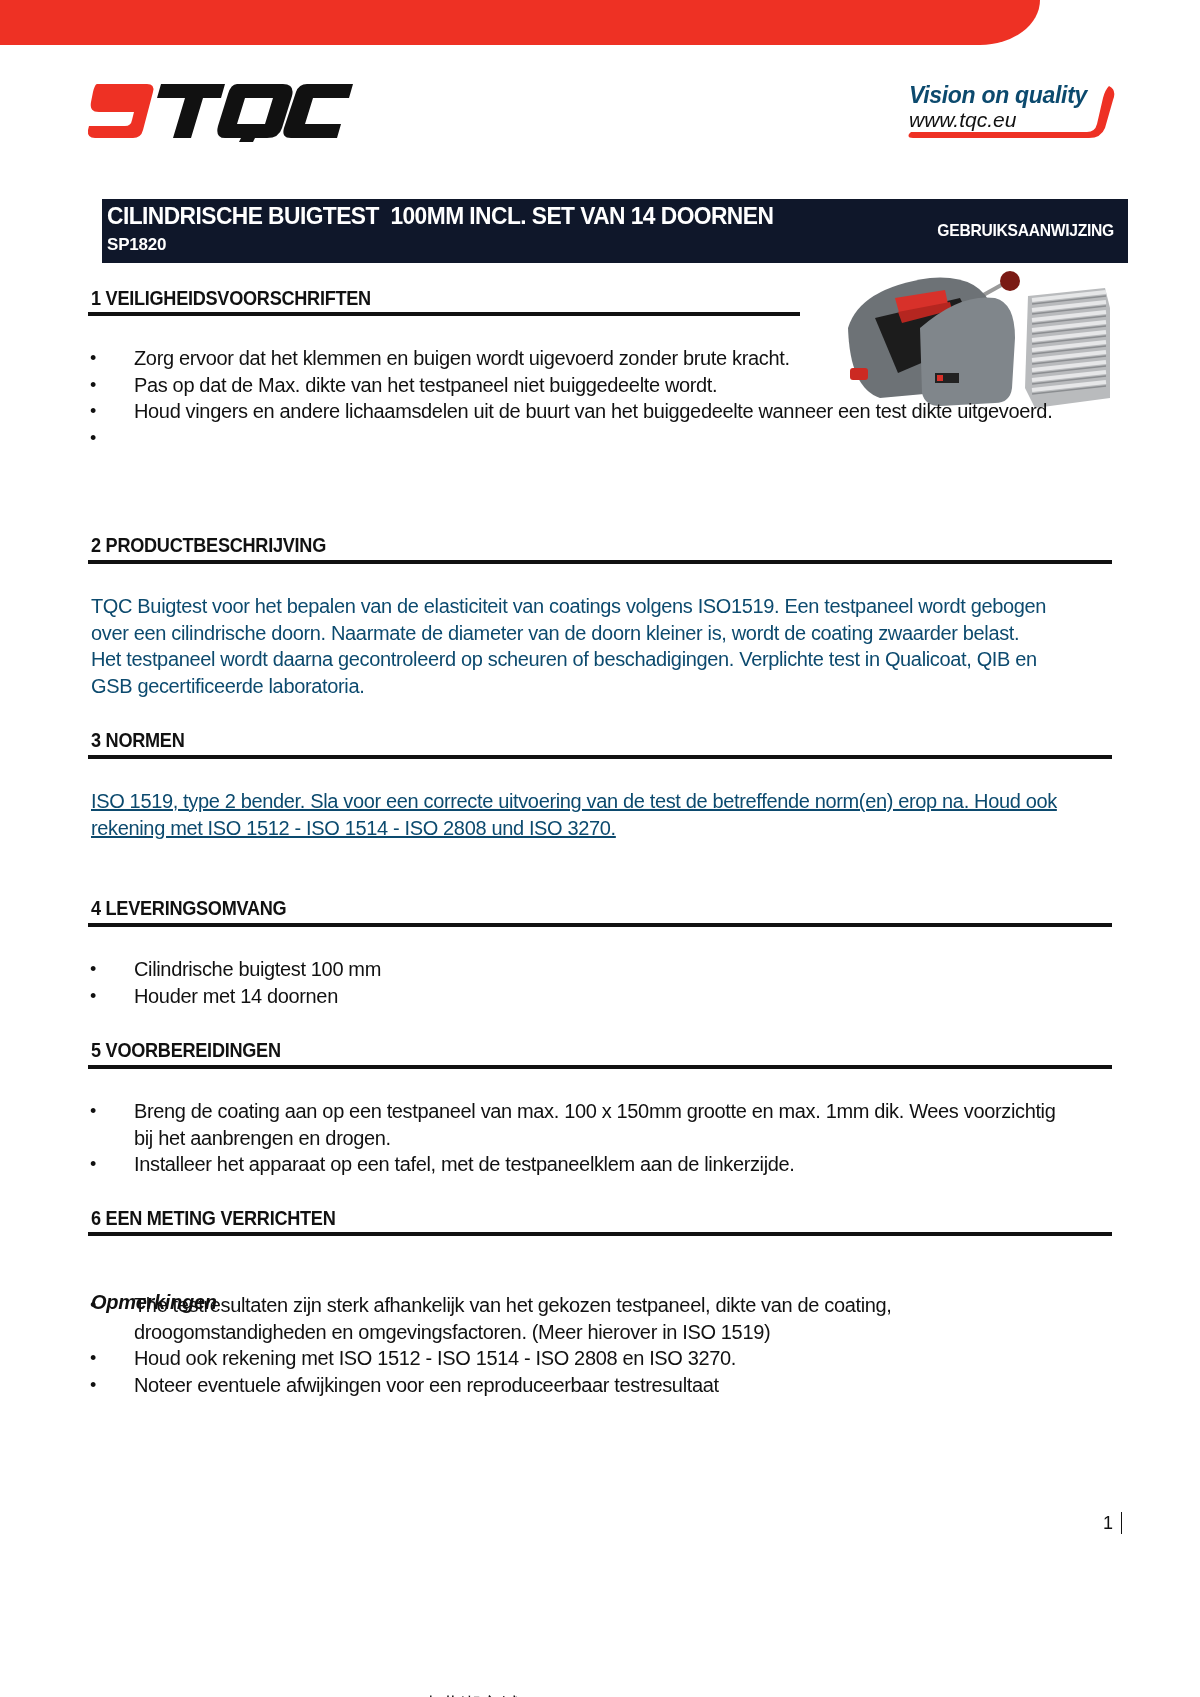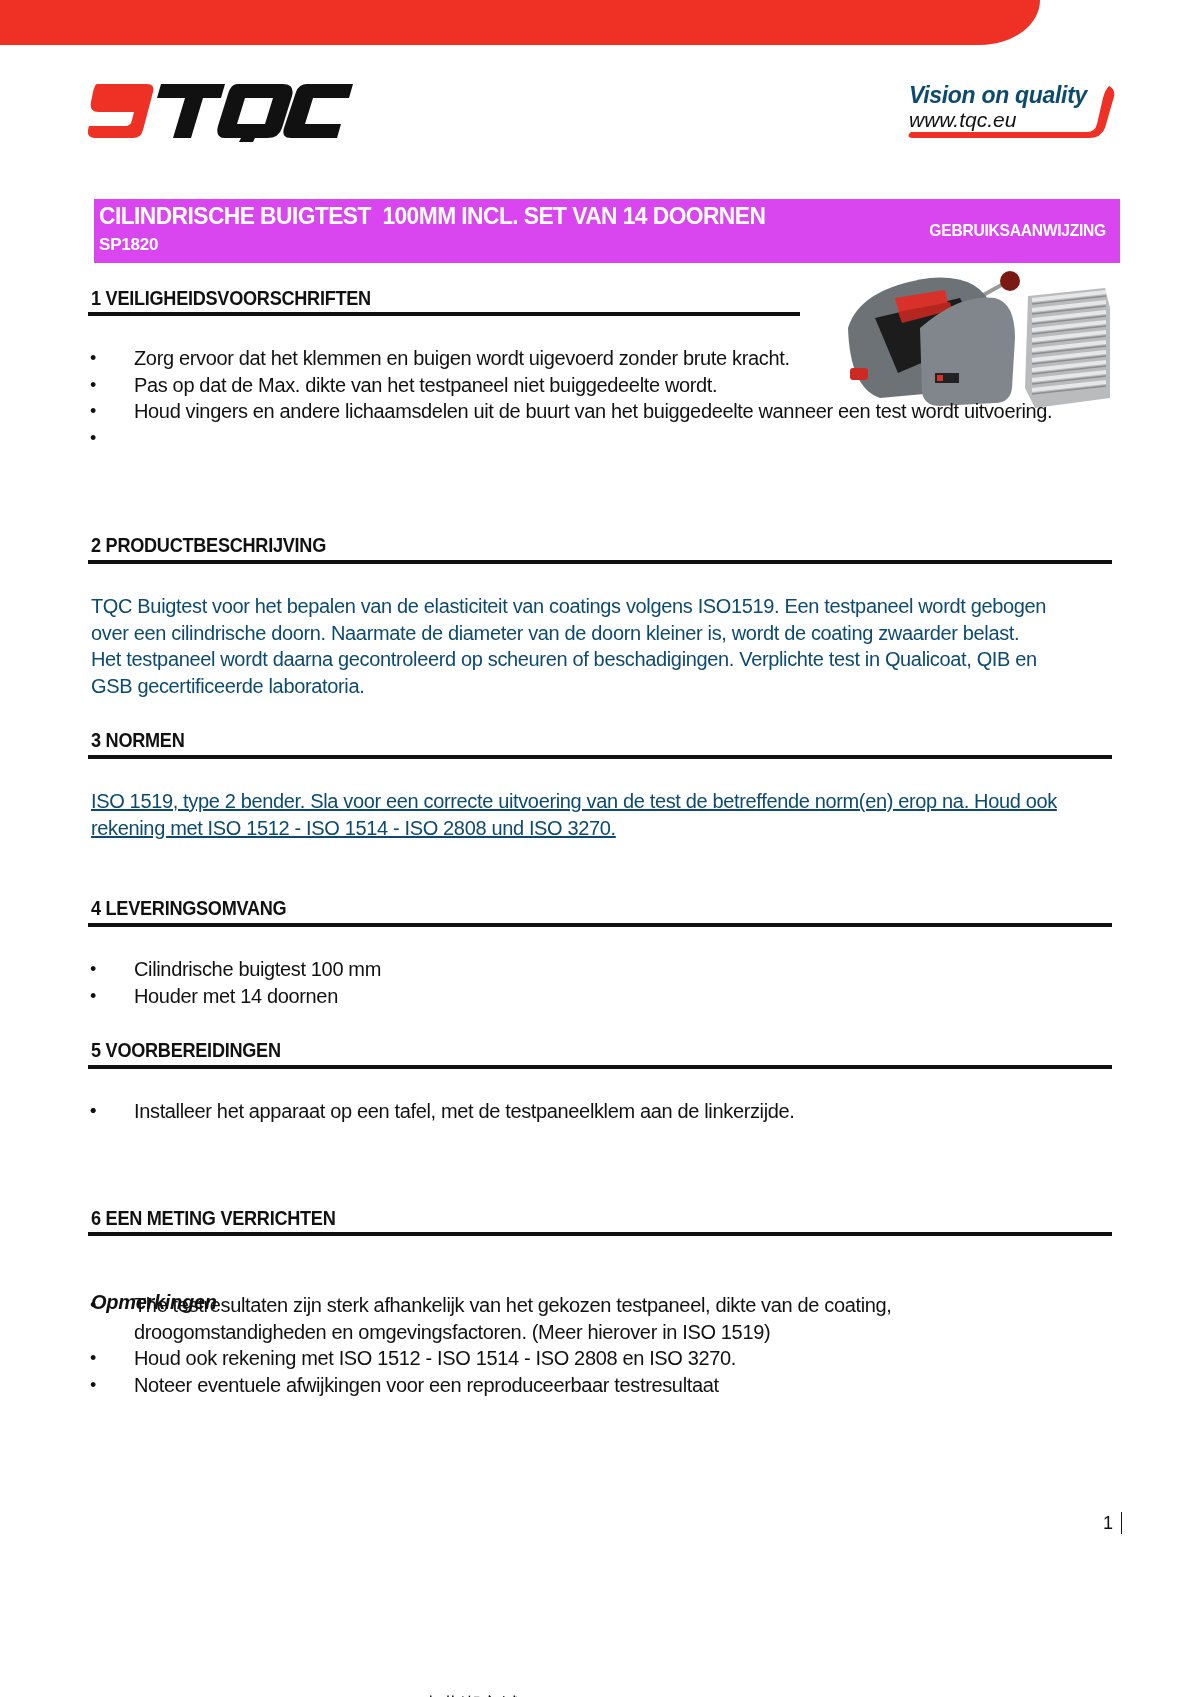--- a/index.html
+++ b/index.html
@@ -33,23 +33,23 @@
     }
     .tagline .t2 {
       position: absolute; left: 4px; top: 30px;
       font-family: "Liberation Sans", sans-serif;
       font-style: italic; font-size: 21px; color: #111;
       white-space: nowrap;
     }
     .tagline svg { position: absolute; left: 0; top: 0; }
 
     .title-bar {
-      position: absolute; left: 94px; top: 199px;
+      position: absolute; left: 102px; top: 199px;
       width: 1026px; height: 64px;
-      background: #d946ef;
+      background: #0f172a;
     }
     .title-bar .main-title {
       position: absolute; left: 5px; top: 3px;
       color: #ffffff; font-weight: bold;
       font-size: 24.5px; letter-spacing: -0.6px;
       white-space: pre;
       transform: scaleX(0.93); transform-origin: left top;
     }
     .title-bar .code {
       position: absolute; left: 5px; top: 36px;
@@ -198,21 +198,21 @@
   <li style="width:740px;">
     <span class="dot">•</span>
     <span>Zorg ervoor dat het klemmen en buigen wordt uigevoerd zonder brute kracht.</span>
   </li>
   <li style="width:740px;">
     <span class="dot">•</span>
     <span>Pas op dat de Max. dikte van het testpaneel niet buiggedeelte wordt.</span>
   </li>
   <li style="width:990px;">
     <span class="dot">•</span>
-    <span>Houd vingers en andere lichaamsdelen uit de buurt van het buiggedeelte wanneer een test wordt uitvoering.</span>
+    <span>Houd vingers en andere lichaamsdelen uit de buurt van het buiggedeelte wanneer een test dikte uitgevoerd.</span>
   </li>
   <li>
     <span class="dot">•</span>
   </li>
 </ul>
 
 <div class="section-heading" style="top:534px;">2 PRODUCTBESCHRIJVING</div>
 <div class="rule" style="top:560px; width:1024px;"></div>
 <p class="para" style="top:593px; width:960px;">TQC Buigtest voor het bepalen van de elasticiteit van coatings volgens ISO1519. Een testpaneel wordt gebogen over een cilindrische doorn. Naarmate de diameter van de doorn kleiner is, wordt de coating zwaarder belast. Het testpaneel wordt daarna gecontroleerd op scheuren of beschadigingen. Verplichte test in Qualicoat, QIB en GSB gecertificeerde laboratoria.</p>
 
@@ -231,20 +231,21 @@
     <span class="dot">•</span>
     <span>Houder met 14 doornen</span>
   </li>
 </ul>
 
 <div class="section-heading" style="top:1039px;">5 VOORBEREIDINGEN</div>
 <div class="rule" style="top:1065px; width:1024px;"></div>
 <ul class="bullets" style="top:1098px; width:980px;">
   <li>
     <span class="dot">•</span>
+    <span>Breng de coating aan op een testpaneel van max. 100 x 150mm grootte en max. 1mm dik.  Wees voorzichtig bij het aanbrengen en drogen.</span>
   </li>
   <li>
     <span class="dot">•</span>
     <span>Installeer het apparaat op een tafel, met de testpaneelklem  aan de linkerzijde.</span>
   </li>
 </ul>
 
 <div class="section-heading" style="top:1207px;">6 EEN METING VERRICHTEN</div>
 <div class="rule" style="top:1232px; width:1024px;"></div>
 <div class="subhead" style="top:1267px;">Opmerkingen</div>

